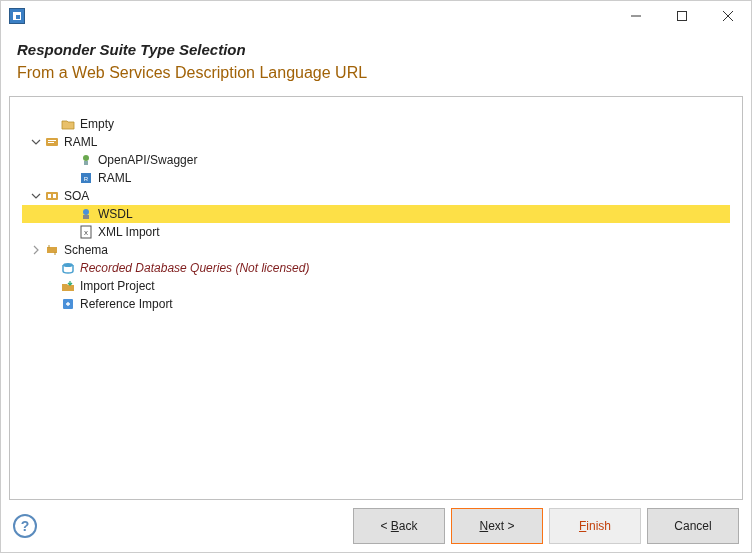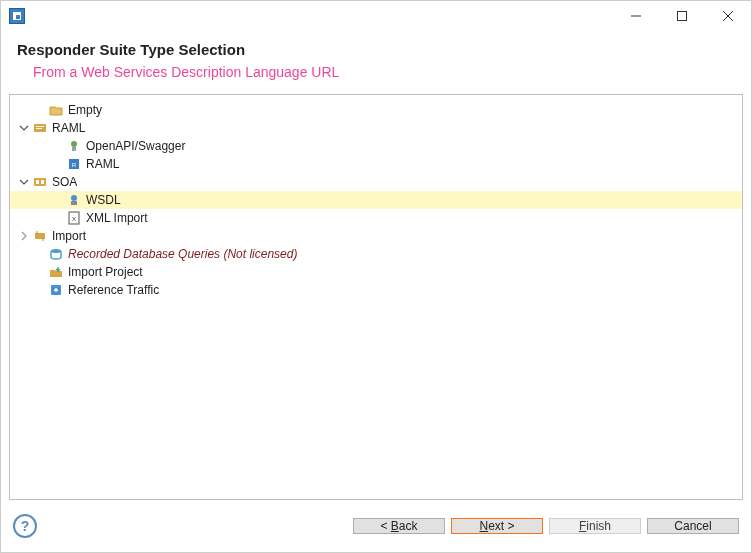--- a/index.html
+++ b/index.html
@@ -48,44 +48,45 @@
   }
   .winbtn svg { width: 10px; height: 10px; }
   .header {
     padding: 10px 16px 14px 16px;
   }
   .header h1 {
     font-size: 15px;
     font-weight: 700;
     margin: 0 0 6px 0;
     color: #222;
+    font-style: italic;
   }
   .header .subtitle {
-    font-size: 14px;
-    color: #ec4899;
-    margin-left: 16px;
+    font-size: 16px;
+    color: #a16207;
+    margin-left: 0;
   }
   .content {
     flex: 1;
     margin: 0 8px;
     border: 1px solid #c0c0c0;
     background: #fff;
     overflow: auto;
     padding: 6px 0;
   }
-  .tree { list-style: none; margin: 0; padding: 0; }
+  .tree { list-style: none; margin: 12px; padding: 0; }
   .tree-row {
     display: flex;
     align-items: center;
     height: 18px;
     white-space: nowrap;
     padding-right: 6px;
   }
   .tree-row.selected {
-    background: #fef9c3;
+    background: #fde047;
   }
   .expander {
     width: 16px;
     display: inline-flex;
     align-items: center;
     justify-content: center;
     color: #666;
     font-size: 10px;
   }
   .node-icon {
@@ -112,36 +113,36 @@
     border: 2px solid #5a8bbd;
     border-radius: 50%;
     display: flex; align-items: center; justify-content: center;
     color: #5a8bbd;
     font-weight: bold;
     font-size: 14px;
   }
   .footer-spacer { flex: 1; }
   .btn {
     min-width: 92px;
-    height: 16px;
+    height: 36px;
     border: 1px solid #adadad;
     background: #e1e1e1;
     font-size: 12px;
     color: #222;
     padding: 0 10px;
     display: inline-flex;
     align-items: center;
     justify-content: center;
   }
   .btn.primary {
     border: 1px solid #f97316;
     background: #e1e1e1;
   }
   .btn.disabled {
-    color: #404040;
+    color: #c2410c;
     border-color: #cfcfcf;
     background: #efefef;
   }
   .btn .mn { text-decoration: underline; }
   .ico-folder { fill: #e8c06a; stroke: #b98f2c; }
   .ico-rest { fill: #d9a441; }
   .ico-swagger { fill: #6aa84f; }
   .ico-raml { fill: #3b7fc4; }
   .ico-soa { fill: #d9a441; }
   .ico-wsdl { fill: #4a90d9; }
@@ -274,21 +275,21 @@
         <svg width="10" height="10" viewBox="0 0 10 10">
             <path d="M3 1l4 4-4 4" fill="none" stroke="#999" stroke-width="1.2"></path>
           </svg>
       </span>
       <span class="node-icon">
         <svg width="14" height="14" viewBox="0 0 14 14">
             <path class="ico-traffic" d="M2 4h10v6H2z"></path>
             <path d="M4 2v3M10 9v3" stroke="#b98f2c" stroke-width="1"></path>
           </svg>
       </span>
-      <span class="node-label">Import</span>
+      <span class="node-label">Schema</span>
     </li>
 
     <li class="tree-row" style="padding-left:22px">
       <span class="expander"></span>
       <span class="node-icon">
         <svg width="14" height="14" viewBox="0 0 14 14">
             <ellipse cx="7" cy="4" rx="5" ry="2" class="ico-db"></ellipse>
             <path d="M2 4v6c0 1.1 2.2 2 5 2s5-.9 5-2V4" fill="none" stroke="#4aa0d0" stroke-width="1.5"></path>
           </svg>
       </span>
@@ -307,21 +308,21 @@
     </li>
 
     <li class="tree-row" style="padding-left:22px">
       <span class="expander"></span>
       <span class="node-icon">
         <svg width="14" height="14" viewBox="0 0 14 14">
             <rect x="2" y="2" width="10" height="10" class="ico-ref" rx="1"></rect>
             <path d="M5 7h4M7 5v4" stroke="#fff" stroke-width="1.3"></path>
           </svg>
       </span>
-      <span class="node-label">Reference Traffic</span>
+      <span class="node-label">Reference Import</span>
     </li>
 
   </ul>
 </div>
 
 <div class="footer">
   <div class="help">?</div>
   <div class="footer-spacer"></div>
   <button class="btn">
     <span>&lt; <span class="mn">B</span>ack</span>

